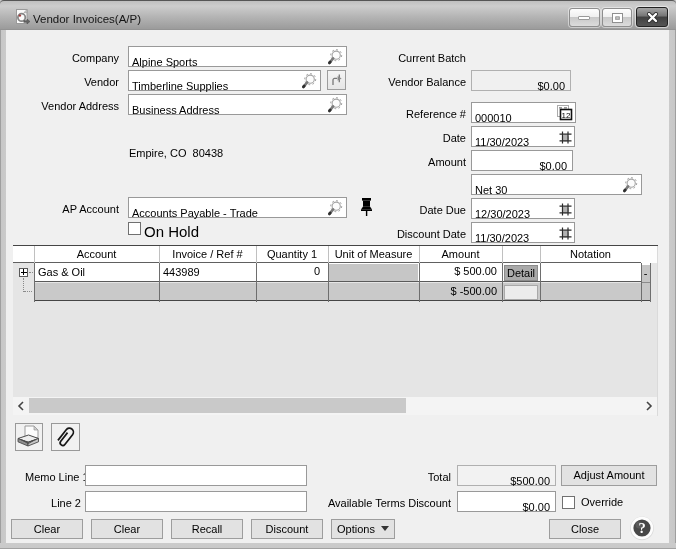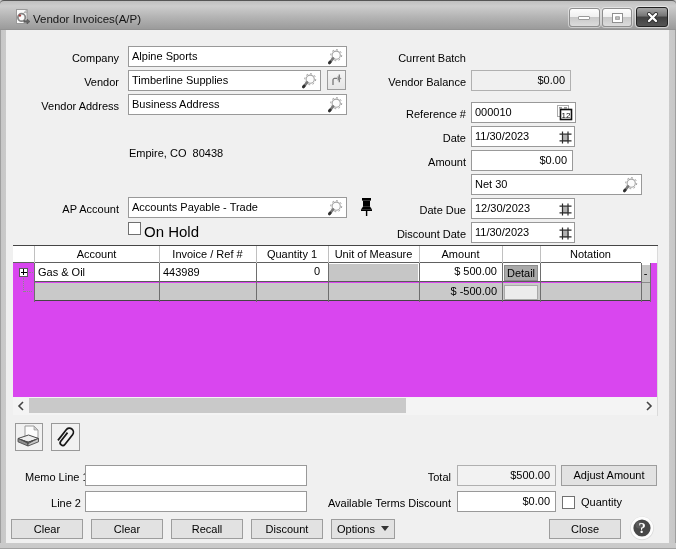--- a/index.html
+++ b/index.html
@@ -8,21 +8,21 @@
 #win { position:absolute; left:0; top:0; width:676px; height:549px; }
 #titlebar { position:absolute; left:0; top:0; width:676px; height:30px;
   background:linear-gradient(180deg,#bfbfbf 0%,#cdcdcd 18%,#b5b5b5 55%,#9b9b9b 100%);
   border-top:1px solid #565656; border-bottom:1px solid #939393; border-radius:4px 4px 0 0; }
 #frameL { position:absolute; left:0; top:30px; width:6px; height:513px; background:linear-gradient(90deg,#9f9f9f 0,#9f9f9f 1px,#c7c7c7 1px,#cbcbcb 100%); }
 #frameR { position:absolute; left:669px; top:30px; width:7px; height:513px; background:linear-gradient(270deg,#9f9f9f 0,#9f9f9f 1px,#c7c7c7 1px,#cbcbcb 100%); }
 #frameB { position:absolute; left:0; top:543px; width:676px; height:6px; background:linear-gradient(0deg,#a2a2a2 0,#a2a2a2 1px,#c9c9c9 1px,#cbcbcb 100%); }
 #content { position:absolute; left:6px; top:30px; width:663px; height:513px; background:#f0f0f0; }
 .abs { position:absolute; }
 .lbl { position:absolute; text-align:right; font-size:11px; line-height:14px; white-space:nowrap;padding-left:25px; }
-.fld { position:absolute; background:#fff; border:1px solid #999; height:21px; font-size:11px; line-height:15px; padding-left:3px; padding-top:2px; white-space:nowrap; }
+.fld { position:absolute; background:#fff; border:1px solid #999; height:21px; font-size:11px; line-height:15px; padding-left:3px; padding-top:8px; white-space:nowrap; }
 .fld.gray { background:#f0f0f0; border-color:#b0b0b0; }
 .fld.num { text-align:right; padding-right:5px; padding-left:0; }
 .btn { position:absolute; background:#e2e2e2; border:1px solid #9d9d9d; text-align:center; font-size:11px; }
 .cb { position:absolute; width:13px; height:13px; background:#fff; border:1px solid #707070; }
 .mag { position:absolute; right:2px; top:1px; }
 .vline { position:absolute; width:1px; }
 .hline { position:absolute; height:1px; }
 </style>
 </head>
 <body>
@@ -145,21 +145,21 @@
   </div>
   <div class="lbl" style="left:250px;top:227px;width:216px">Discount Date</div>
   <div class="fld" style="left:471px;top:222px;width:104px">11/30/2023
     <svg class="abs" style="right:2px;top:4px" width="13" height="13" viewBox="0 0 13 13">
       <circle cx="6.5" cy="7" r="3.6" fill="#b2b2b2"></circle>
       <path d="M3.5 0.5 L3.5 12.5 M9 0.5 L9 12.5" stroke="#2b2b2b" stroke-width="1.2"></path>
       <path d="M0.5 3.2 L12.5 3.2 M0.5 9.8 L12.5 9.8" stroke="#2b2b2b" stroke-width="1.2"></path>
     </svg>
   </div>
 
-  <div class="abs" id="grid" style="left:13px;top:245px;width:645px;height:170px;background:#d946ef;border-top:1px solid #454545">
+  <div class="abs" id="grid" style="left:13px;top:245px;width:645px;height:170px;background:#e5e5e5;border-top:1px solid #454545">
 
     <div class="abs" style="left:0;top:0;width:637px;height:17px;background:#fff"></div>
     <div class="abs" style="left:637px;top:0;width:8px;height:17px;background:#fdfdfd"></div>
     <div class="abs" style="left:0;top:16px;width:628px;height:1px;background:#606060"></div>
 
     <div class="abs" style="left:21px;top:2px;width:125px;text-align:center">Account</div>
     <div class="abs" style="left:146px;top:2px;width:97px;text-align:center">Invoice / Ref #</div>
     <div class="abs" style="left:243px;top:2px;width:72px;text-align:center">Quantity 1</div>
     <div class="abs" style="left:315px;top:2px;width:91px;text-align:center">Unit of Measure</div>
     <div class="abs" style="left:406px;top:2px;width:83px;text-align:center">Amount</div>
@@ -243,21 +243,21 @@
   <div class="fld" style="left:85px;top:465px;width:222px"></div>
   <div class="lbl" style="left:0;top:496px;width:81px">Line 2</div>
   <div class="fld" style="left:85px;top:491px;width:222px"></div>
 
   <div class="lbl" style="left:130px;top:470px;width:321px">Total</div>
   <div class="fld gray num" style="left:457px;top:465px;width:99px;background:#f2f2f2">$500.00</div>
   <div class="btn" style="left:561px;top:465px;width:96px;height:21px;line-height:19px">Adjust Amount</div>
   <div class="lbl" style="left:130px;top:496px;width:321px">Available Terms Discount</div>
   <div class="fld num" style="left:457px;top:491px;width:99px">$0.00</div>
   <div class="cb" style="left:562px;top:496px"></div>
-  <div class="abs" style="left:581px;top:496px">Quantity</div>
+  <div class="abs" style="left:581px;top:496px">Override</div>
 
   <div class="btn" style="left:11px;top:519px;width:72px;height:20px;line-height:18px">Clear</div>
   <div class="btn" style="left:91px;top:519px;width:72px;height:20px;line-height:18px">Clear</div>
   <div class="btn" style="left:171px;top:519px;width:72px;height:20px;line-height:18px">Recall</div>
   <div class="btn" style="left:251px;top:519px;width:72px;height:20px;line-height:18px">Discount</div>
   <div class="btn" style="left:331px;top:519px;width:64px;height:20px;line-height:18px">Options <span style="display:inline-block;width:0;height:0;border-left:4px solid transparent;border-right:4px solid transparent;border-top:5px solid #333;vertical-align:2px;margin-left:3px"></span></div>
   <div class="btn" style="left:549px;top:519px;width:72px;height:20px;line-height:18px">Close</div>
   <svg class="abs" style="left:629px;top:515px" width="26" height="26" viewBox="0 0 26 26">
     <circle cx="13" cy="13.4" r="11.8" fill="#d9d9d9"></circle>
     <circle cx="13" cy="13" r="11.2" fill="#fdfdfd"></circle>

